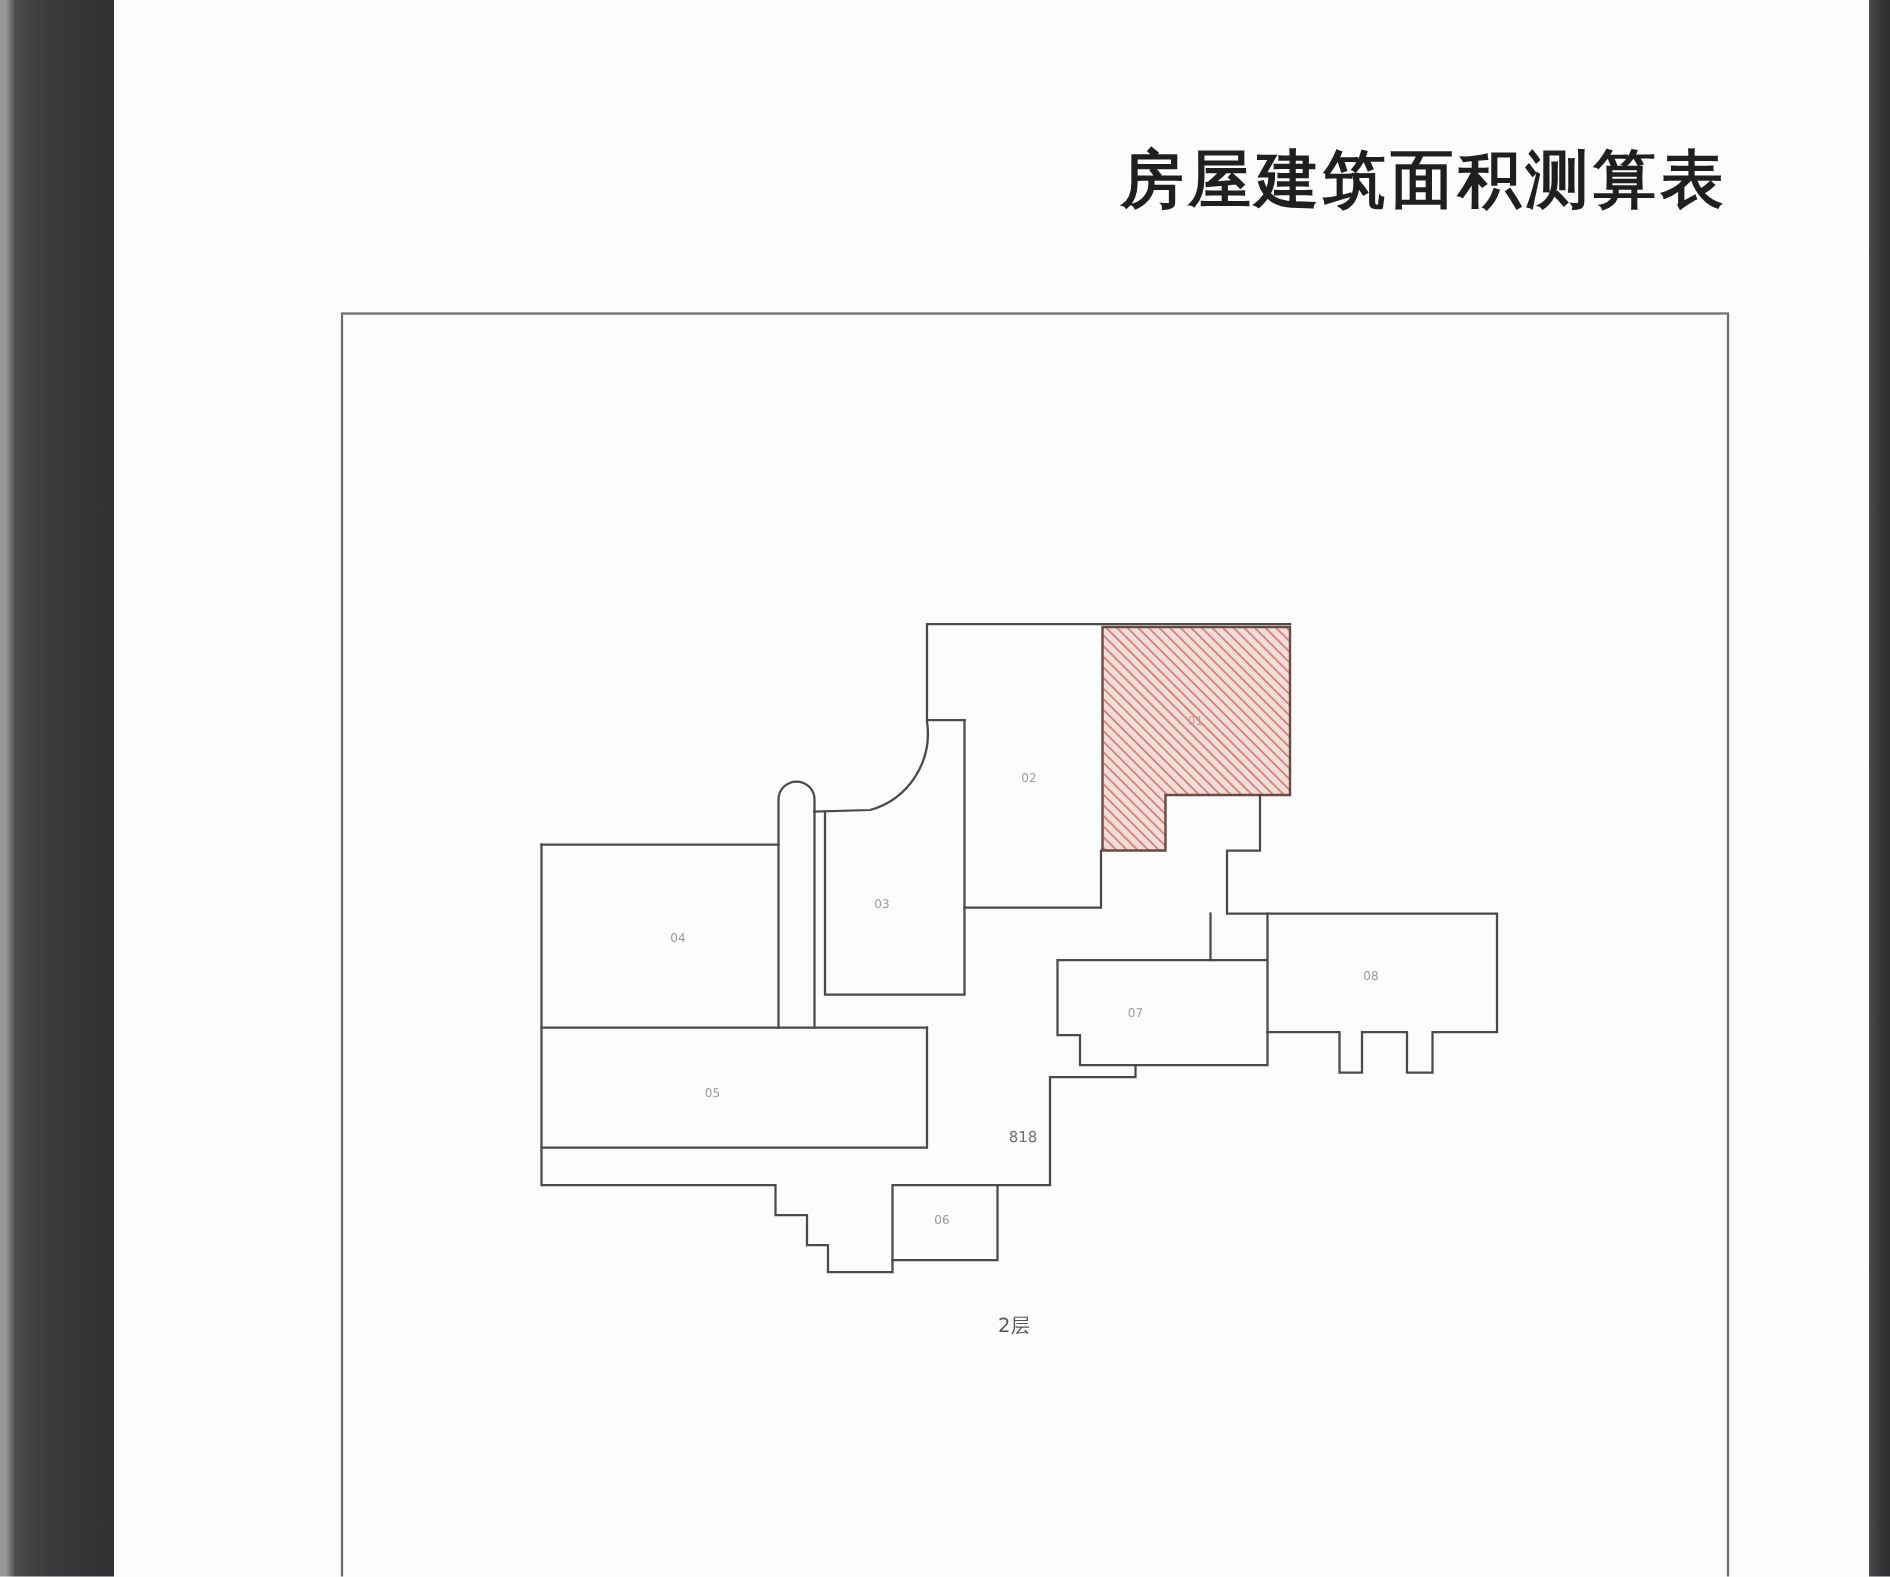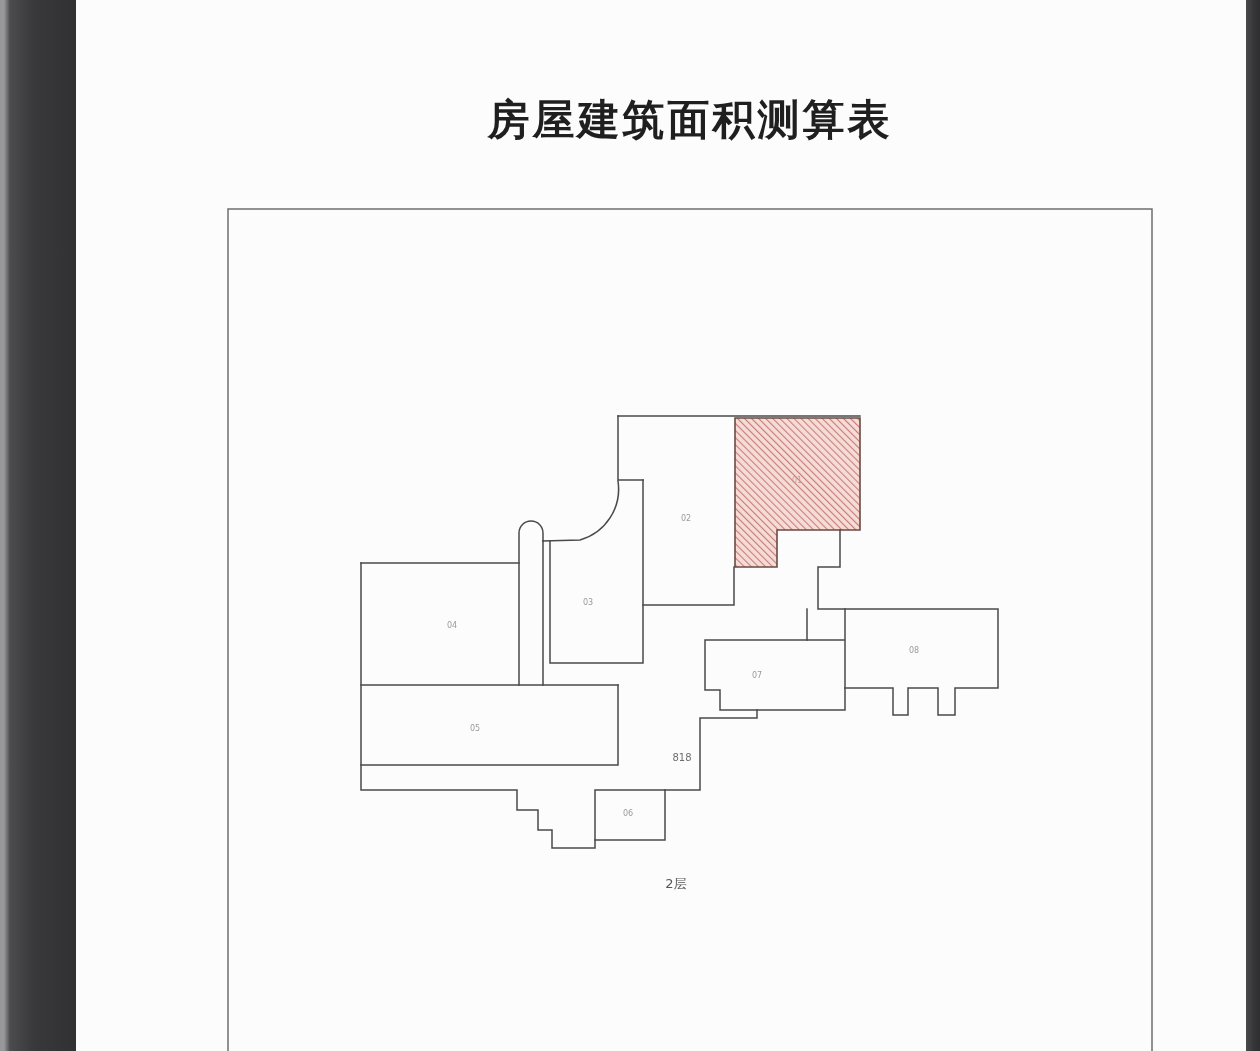--- a/index.html
+++ b/index.html
@@ -3,21 +3,21 @@
 <meta charset="utf-8">
 <style>
   html,body{margin:0;padding:0;}
   body{
     width:1260px;height:1051px;position:relative;overflow:hidden;
     background:#fcfcfc;font-family:"Liberation Sans",sans-serif;
   }
   .page{position:absolute;inset:0;background:#fcfcfc;}
   .doc-title{
     position:absolute;left:228px;top:92px;width:924px;
-    text-align:center;font-size:42px;font-weight:600;letter-spacing:3px;
+    text-align:right;font-size:42px;font-weight:600;letter-spacing:3px;
     color:#1f1f1f;white-space:nowrap;
   }
   .plan-svg{position:absolute;left:0;top:0;}
   .edge-left{
     position:absolute;left:0;top:0;width:76px;height:100%;
     background:linear-gradient(90deg,#98989b 0px,#98989b 4px,#4c4c4f 10px,#39393b 34px,#313133 76px);
   }
   .edge-right{
     position:absolute;right:0;top:0;width:14px;height:100%;
     background:linear-gradient(90deg,#4a4a4c 0px,#353537 8px,#2f2f31 14px);

